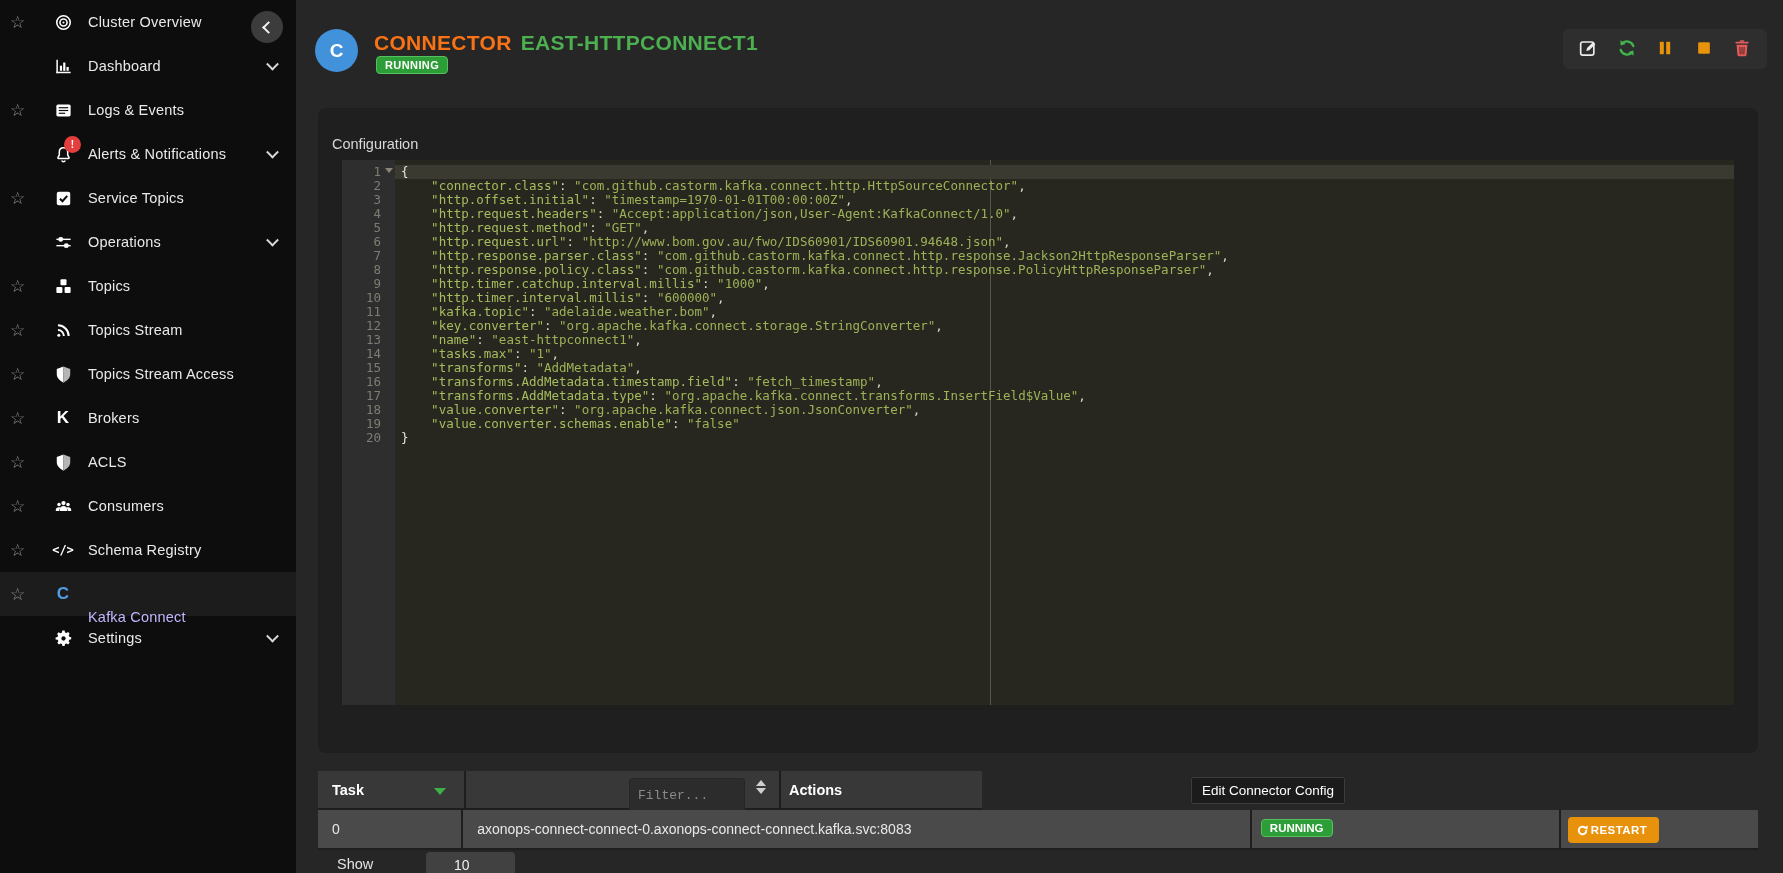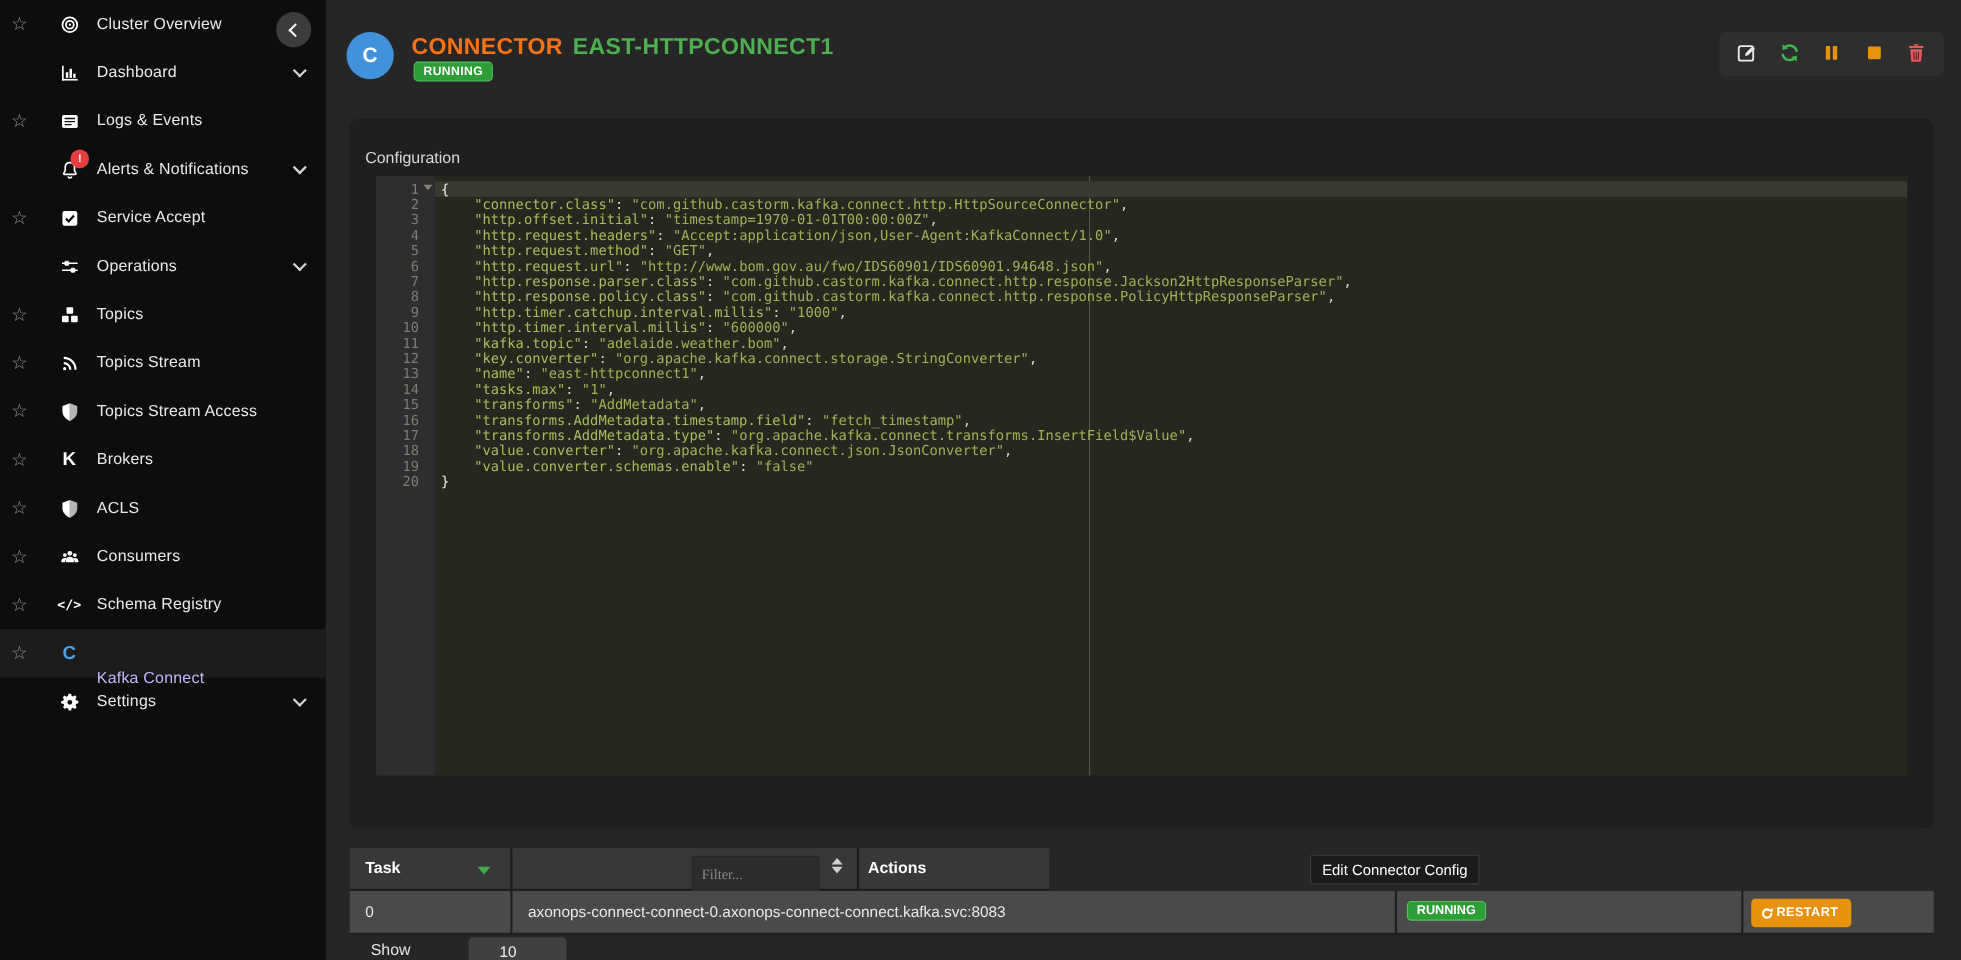--- a/index.html
+++ b/index.html
@@ -49,25 +49,25 @@
   .tok-brace { color:#e9e9e0; }
   #ruler { position:absolute; left:648px; top:0; bottom:0; width:1px; background:#56564b; z-index:0; }
 
   
   #tasks-table { position:absolute; left:318px; top:771px; width:1440px; }
   .t-row { display:flex; }
   .t-cell { position:relative; border-right:2px solid #1e1e1e; }
   .t-cell:last-child { border-right:none; }
   .th { height:39px; background:#383838; border-bottom:2px solid #1e1e1e; }
   .td { height:40px; background:#4a4a4a; border-bottom:2px solid #1e1e1e; }
-  .c-task { width:148px; } .c-worker { width:804px; } .c-status { width:315px; } .c-actions { width:173px; }
+  .c-task { width:148px; } .c-worker { width:804px; } .c-status { width:315px; } .c-actions { width:201px; }
   .th-label { position:absolute; left:14px; top:50%; transform:translateY(-50%); color:#fff; font-size:14.5px; font-weight:bold; }
   .td-text { position:absolute; left:14px; top:50%; transform:translateY(-50%); color:#e8e8e8; font-size:14px; white-space:nowrap; }
   .sort-desc { position:absolute; right:18px; top:17px; width:0; height:0; border-left:6px solid transparent; border-right:6px solid transparent; border-top:7px solid #3fae49; }
-  .filter-input { position:absolute; top:7px; height:25px; background:#2c2c2c; border:1px solid #262626; border-radius:3px; color:#cfcfcf; font-size:13px; padding:16px 8px; font-family:Liberation Serif, serif; }
+  .filter-input { position:absolute; top:7px; height:25px; background:#2c2c2c; border:1px solid #262626; border-radius:3px; color:#cfcfcf; font-size:13px; padding:16px 8px; font-family:Liberation Mono, monospace; }
   .filter-input::placeholder { color:#8a8a8a; }
   #filter-worker { left:750px; width:119px; }
   #filter-status { left:163px; width:116px; }
   .sort-both { position:absolute; left:290px; top:9px; display:flex; flex-direction:column; gap:2px; cursor:pointer; }
   .sort-both i { width:0; height:0; border-left:5px solid transparent; border-right:5px solid transparent; }
   .sort-both .up { border-bottom:6px solid #cfcfcf; }
   .sort-both .dn { border-top:6px solid #cfcfcf; }
   #row-status-badge { position:absolute; left:9px; top:9px; background:#2d9e37; border:1.5px solid #54c05e; color:#fff; font-size:11.5px; font-weight:bold; padding:2px 8px; border-radius:4px; }
   #restart-btn { position:absolute; left:7px; top:7px; height:26px; background:#e8920c; border:none; border-radius:4px; color:#fff; font-size:11.5px; font-weight:bold; letter-spacing:.4px; padding:0 12px 0 8px; display:flex; align-items:center; gap:2px; cursor:pointer; font-family:"Liberation Sans",sans-serif; }
   #restart-btn svg { width:13px; height:13px; }
@@ -132,21 +132,21 @@
         <span class="chev"></span>
       </div>
       <div class="side-item">
         <span class="star">☆</span>
         <span class="side-icon">
           <svg viewBox="0 0 24 24">
             <rect x="3.5" y="3.5" width="17" height="17" rx="2.5" fill="#ffffff"></rect>
             <path d="M7.5 12.3l3.2 3.2 6-6.8" stroke="#0d0d0d" stroke-width="2.5" fill="none"></path>
           </svg>
         </span>
-        <span class="side-label">Service Accept</span>
+        <span class="side-label">Service Topics</span>
       </div>
       <div class="side-item">
         <span class="side-icon">
           <svg viewBox="0 0 24 24" stroke="#ffffff" fill="#ffffff">
             <g stroke-width="1.8">
               <line x1="3" y1="8" x2="21" y2="8"></line>
               <line x1="3" y1="16" x2="21" y2="16"></line>
             </g>
             <rect x="6.2" y="5.7" width="4.6" height="4.6" rx="1"></rect>
             <rect x="13.2" y="13.7" width="4.6" height="4.6" rx="1"></rect>

